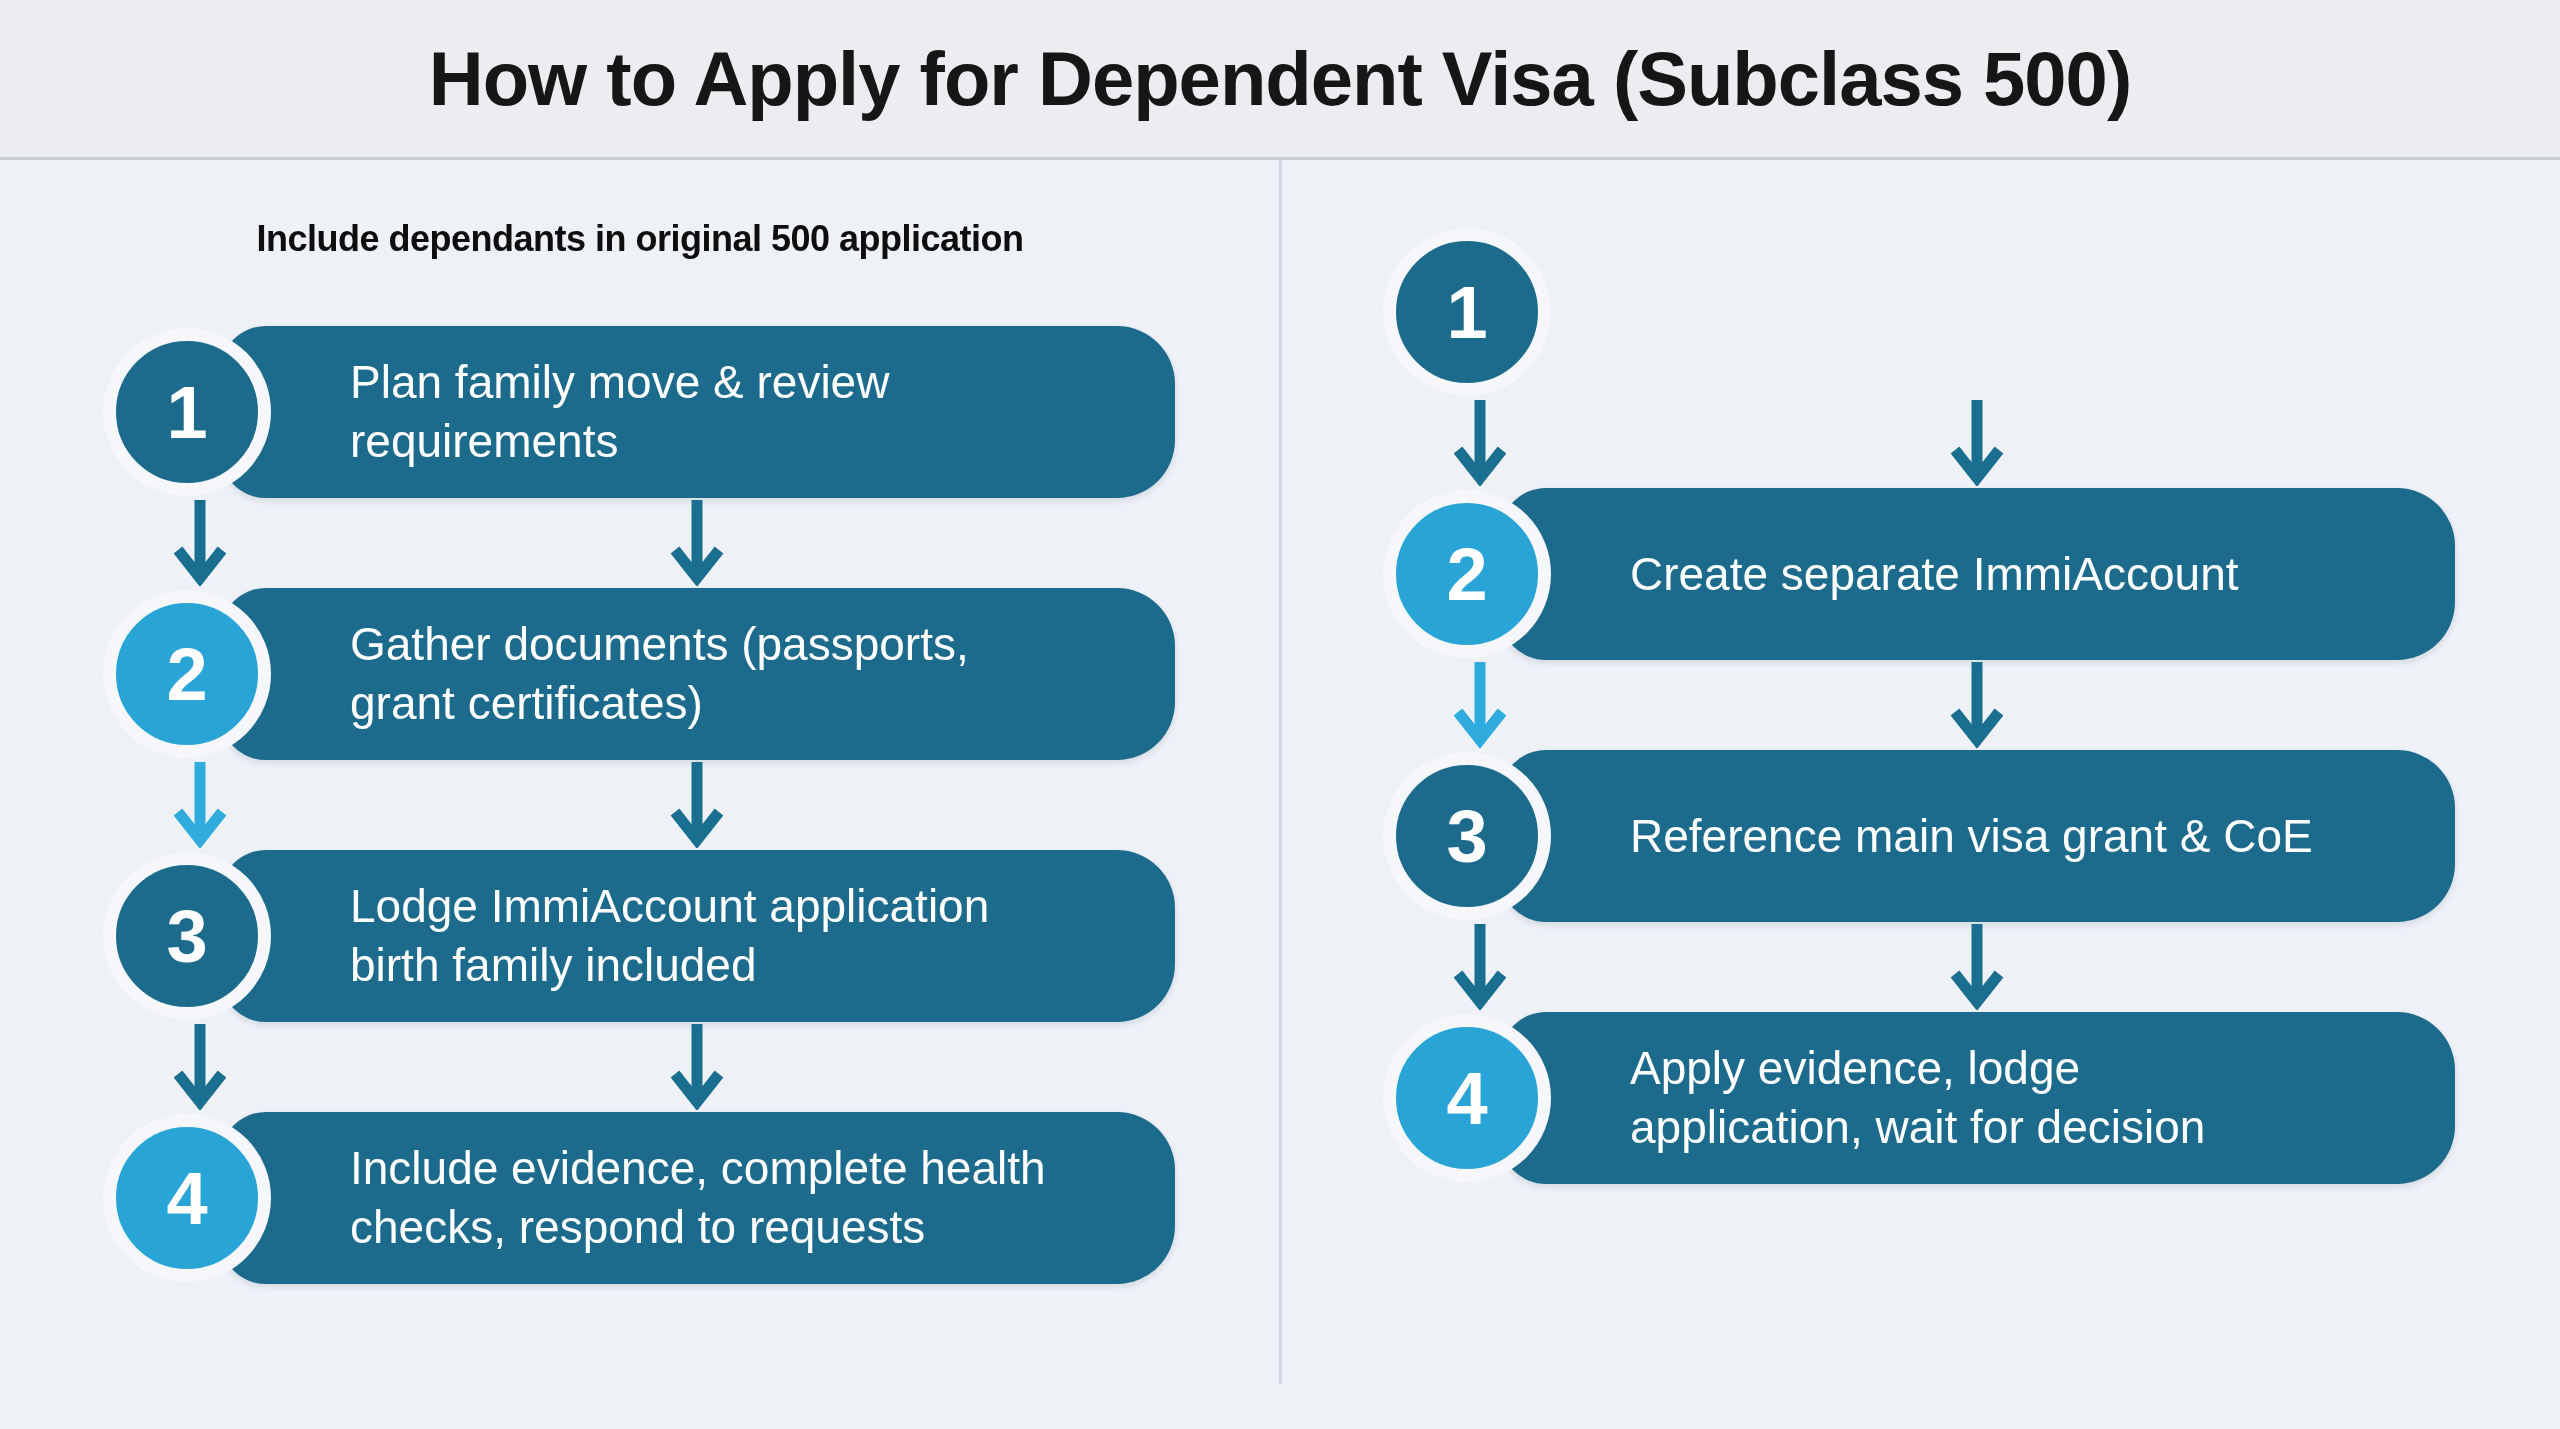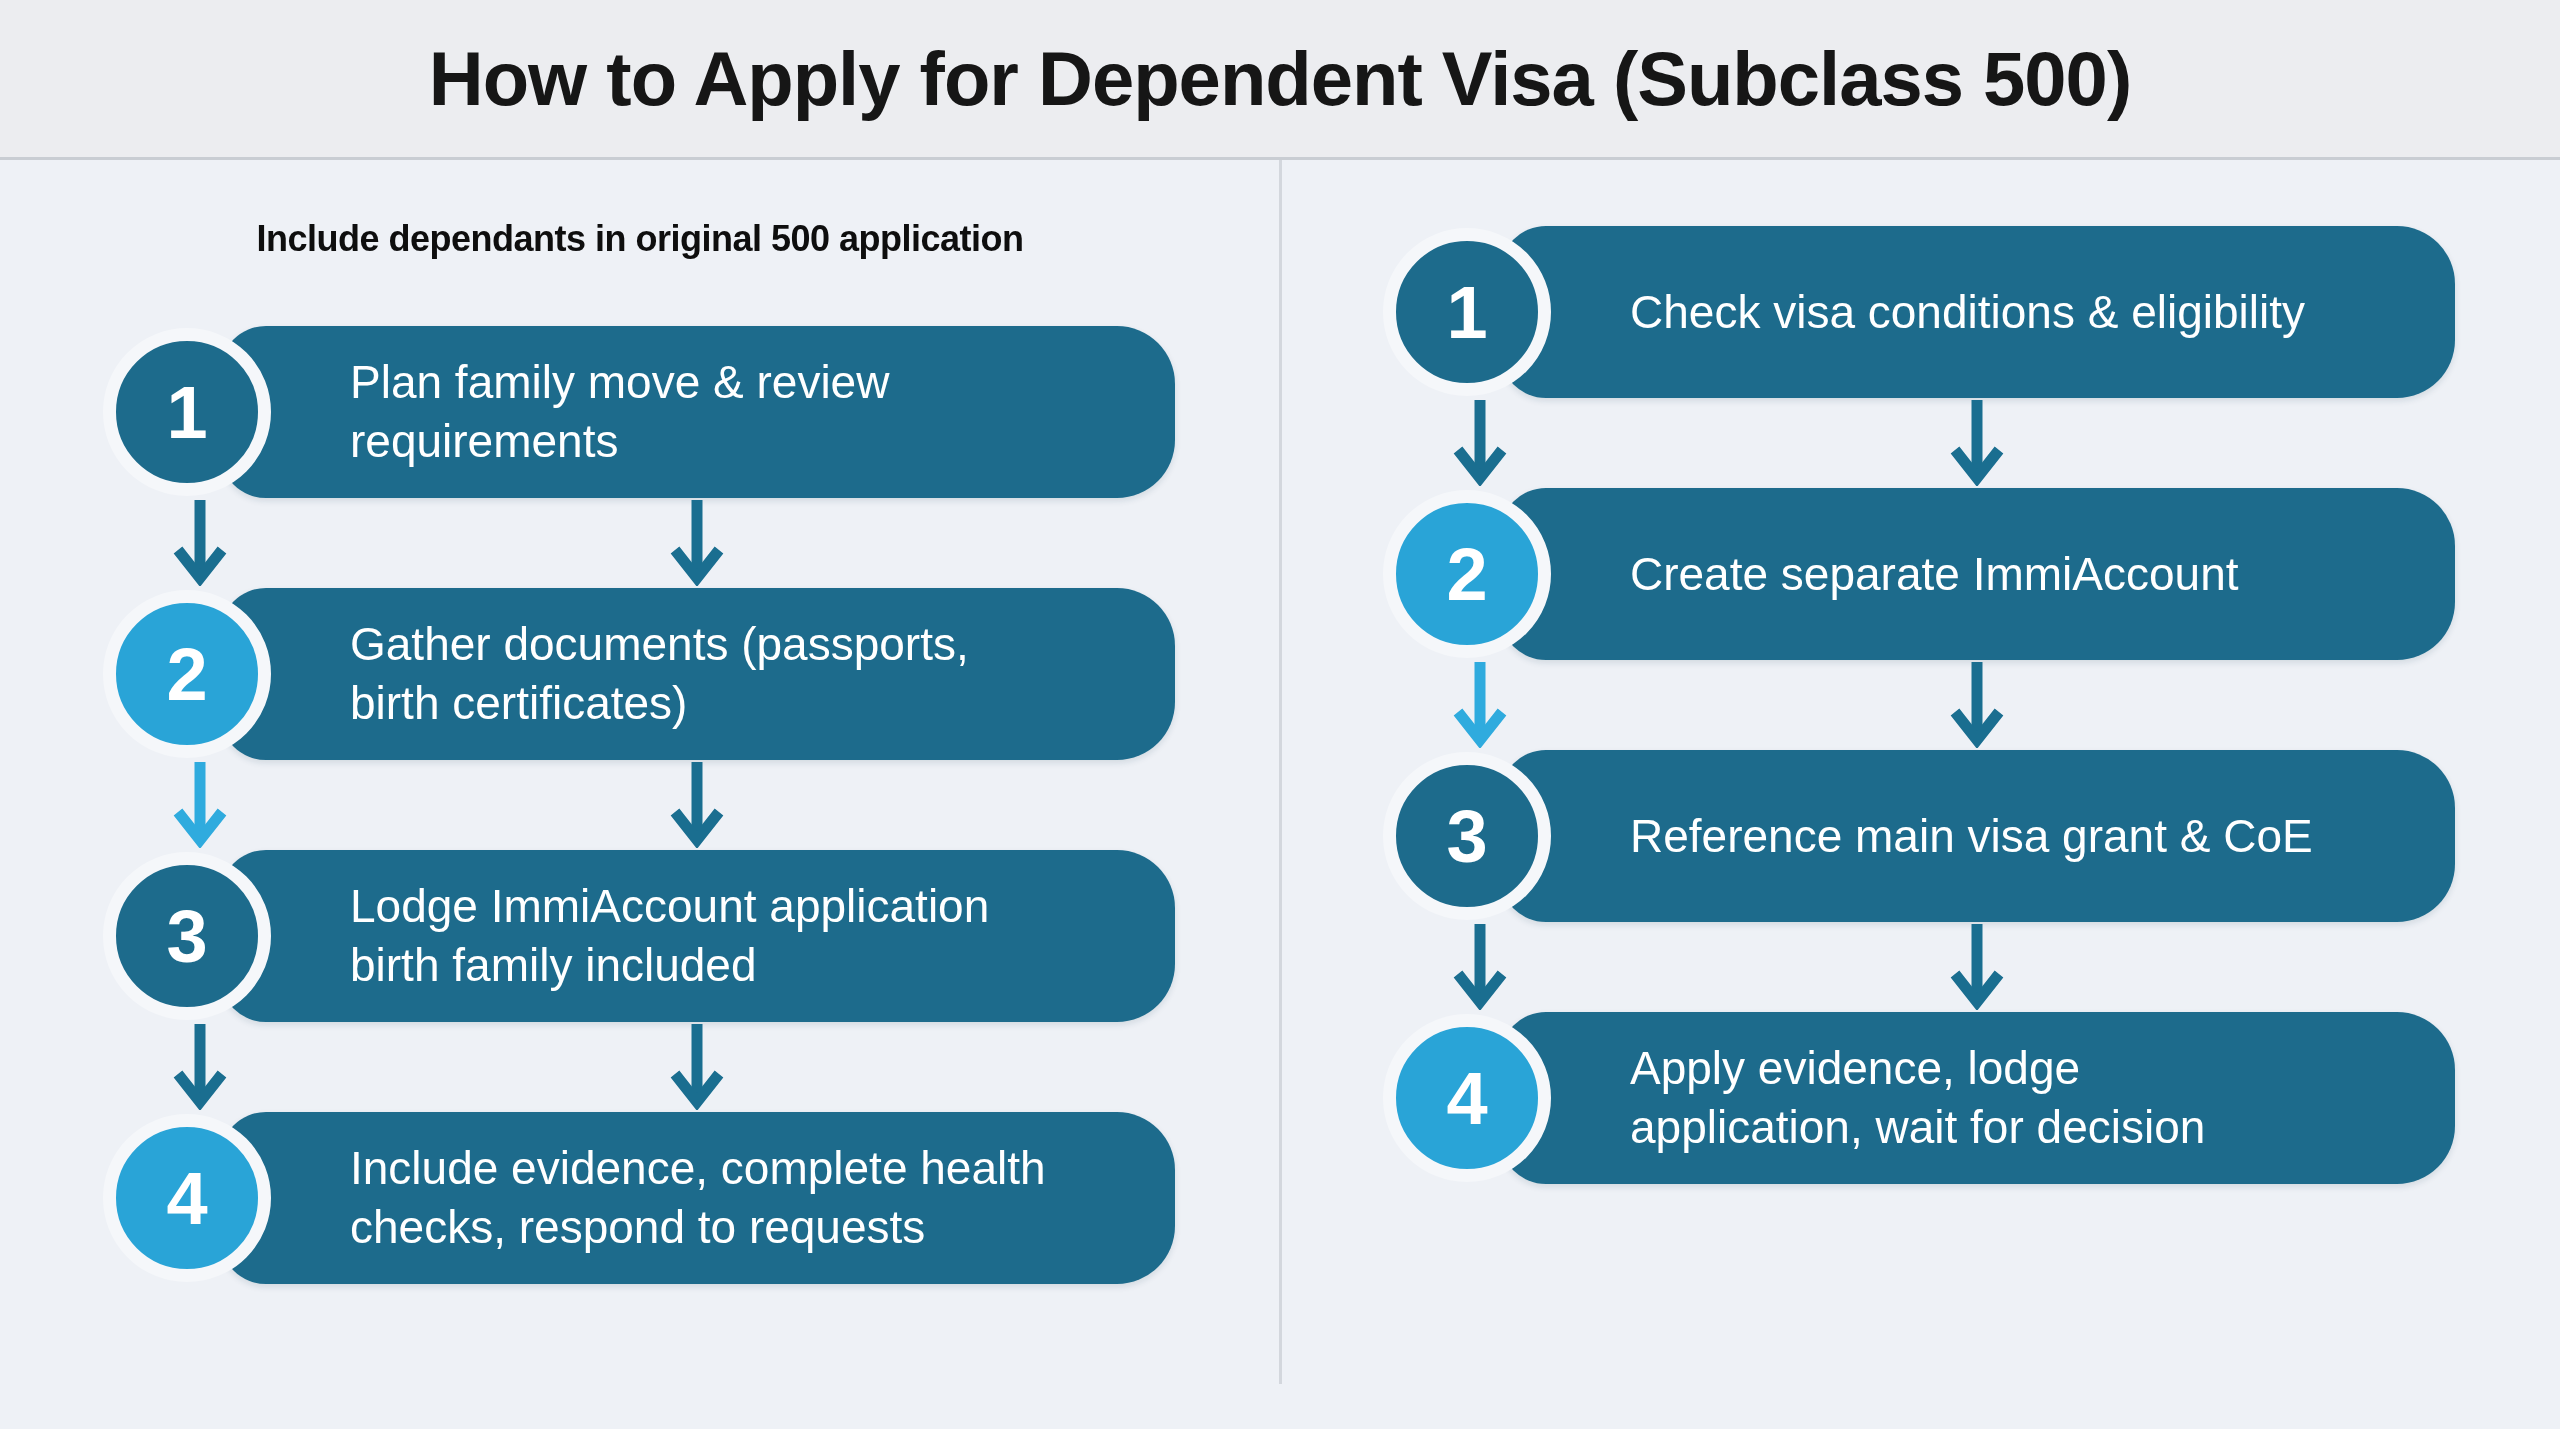--- a/index.html
+++ b/index.html
@@ -142,21 +142,21 @@
           <svg viewBox="0 0 62 86">
               <line x1="31" y1="0" x2="31" y2="74" stroke="currentColor" stroke-width="11"></line>
               <polyline points="9,50 31,78 53,50" fill="none" stroke="currentColor" stroke-width="11"></polyline>
             </svg>
         </span>
       </div>
 
       <div class="step">
         <div class="bar">
           <span class="bar-text">Gather documents (passports,
-birth certificates)</span>
+grant certificates)</span>
         </div>
         <div class="num light">
           <span>2</span>
         </div>
       </div>
 
       <div class="gap">
         <span class="arrow at-circle light">
           <svg viewBox="0 0 62 86">
               <line x1="31" y1="0" x2="31" y2="74" stroke="currentColor" stroke-width="11"></line>
@@ -206,23 +206,20 @@
         </div>
       </div>
 
     </div>
   </div>
 
   <div class="col">
     <div class="steps">
 
       <div class="step">
-        <div class="bar">
-          <span class="bar-text">Check visa conditions &amp; eligibility</span>
-        </div>
         <div class="num dark">
           <span>1</span>
         </div>
       </div>
 
       <div class="gap">
         <span class="arrow at-circle dark">
           <svg viewBox="0 0 62 86">
               <line x1="31" y1="0" x2="31" y2="74" stroke="currentColor" stroke-width="11"></line>
               <polyline points="9,50 31,78 53,50" fill="none" stroke="currentColor" stroke-width="11"></polyline>

